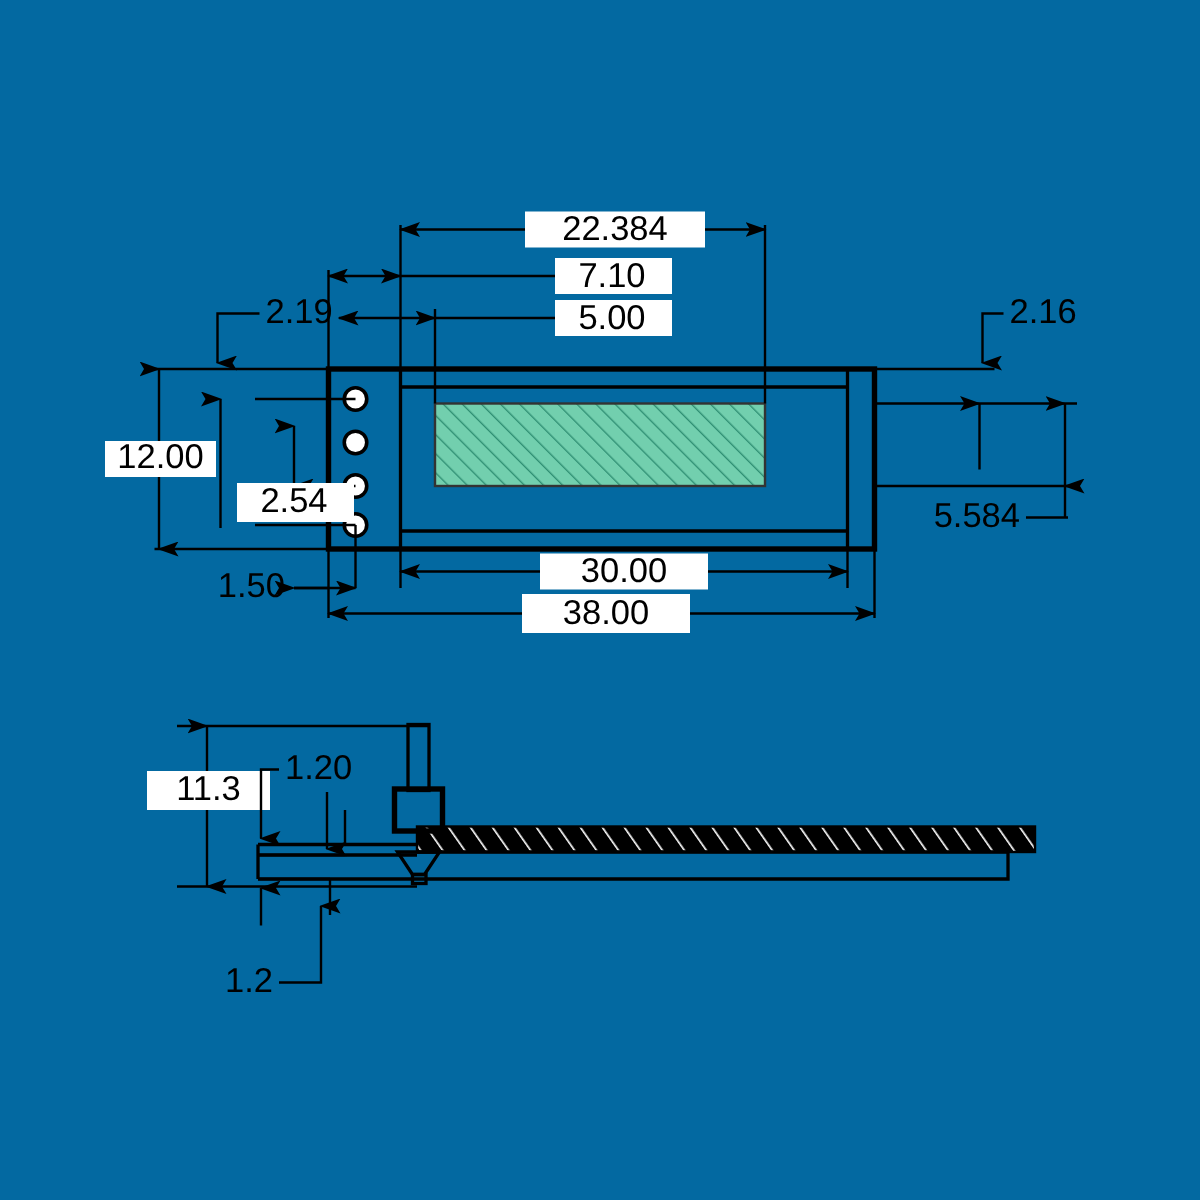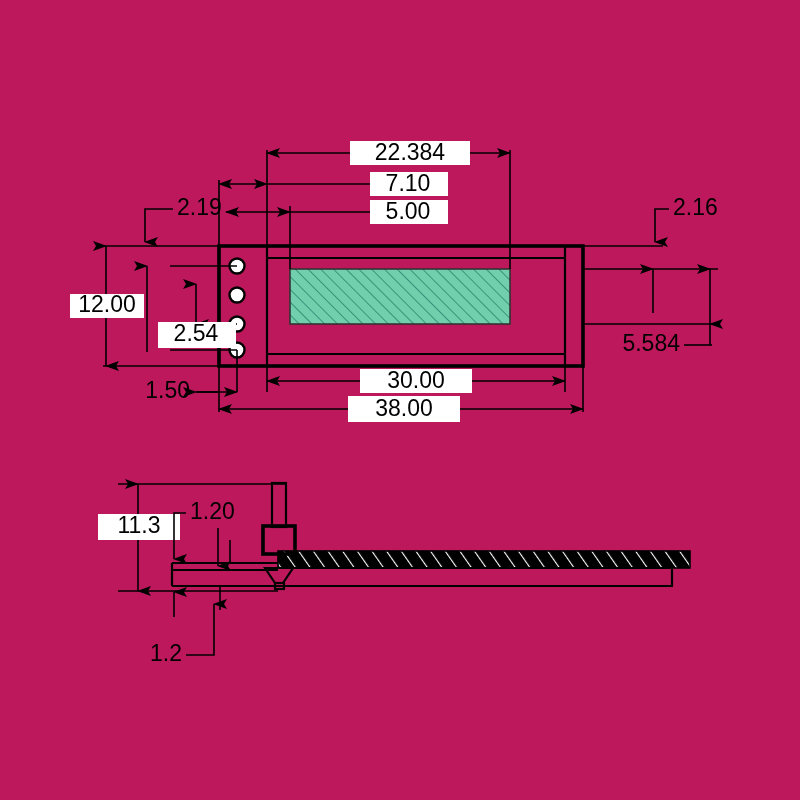--- a/index.html
+++ b/index.html
@@ -11,21 +11,21 @@
   body {
     width: 800px;
     height: 800px;
     font-family: "Liberation Sans", sans-serif;
     overflow: hidden;
   }
   #drawing-root {
     position: relative;
     width: 800px;
     height: 800px;
-    background: #be185d;
+    background: #0369a1;
   }
   svg#cad {
     display: block;
     width: 800px;
     height: 800px;
   }
   .dimtext {
     font-family: "Liberation Sans", sans-serif;
     font-size: 23px;
     fill: #000000;

